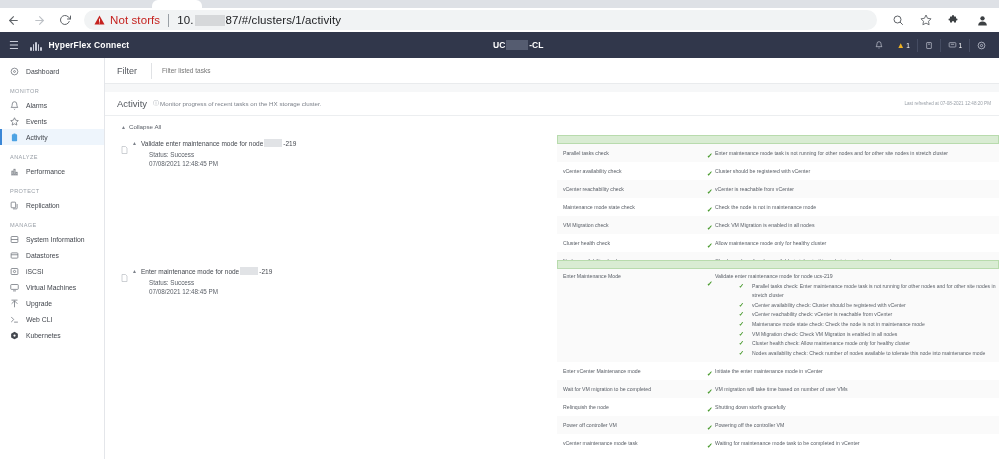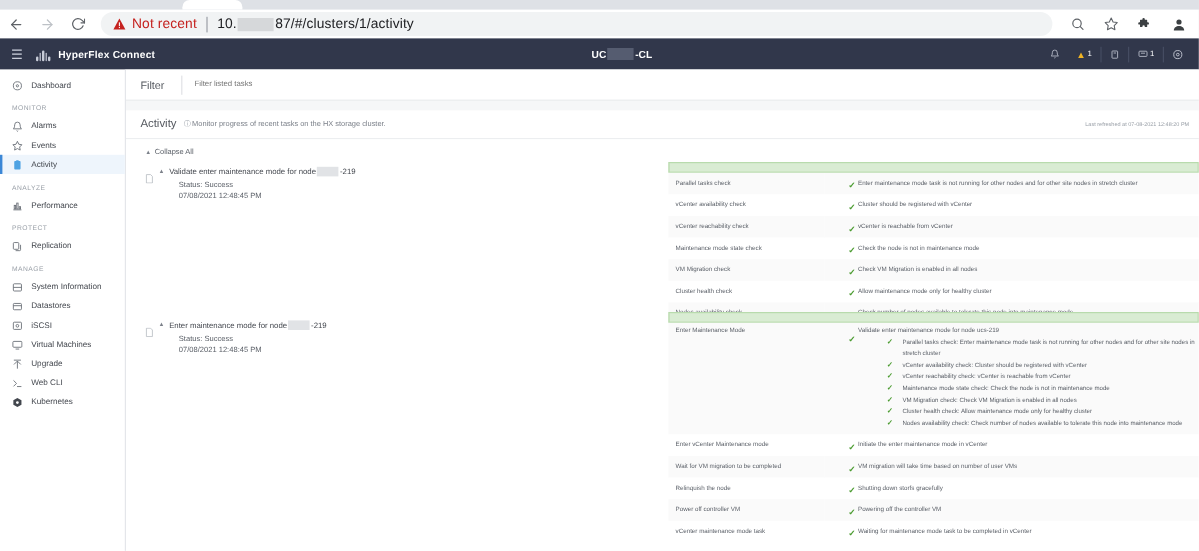--- a/index.html
+++ b/index.html
@@ -130,21 +130,21 @@
     </div>
     <div id="omnibox">
       <div id="not-secure-wrap">
         <span id="warn-tri">
           <svg width="11" height="10" viewBox="0 0 24 22">
               <path d="M12 1 L23 21 L1 21 Z" fill="#c5221f"></path>
               <rect x="11" y="8" width="2" height="7" fill="#ffffff"></rect>
               <rect x="11" y="16.5" width="2" height="2" fill="#ffffff"></rect>
             </svg>
         </span>
-        <span id="not-secure-text">Not recent</span>
+        <span id="not-secure-text">Not storfs</span>
       </div>
       <div id="url-divider"></div>
       <div id="url-text">
         <span>10.</span>
         <span id="url-redact"></span>
         <span>87/#/clusters/1/activity</span>
       </div>
     </div>
     <div id="chrome-right">
       <div class="chrome-icon">

